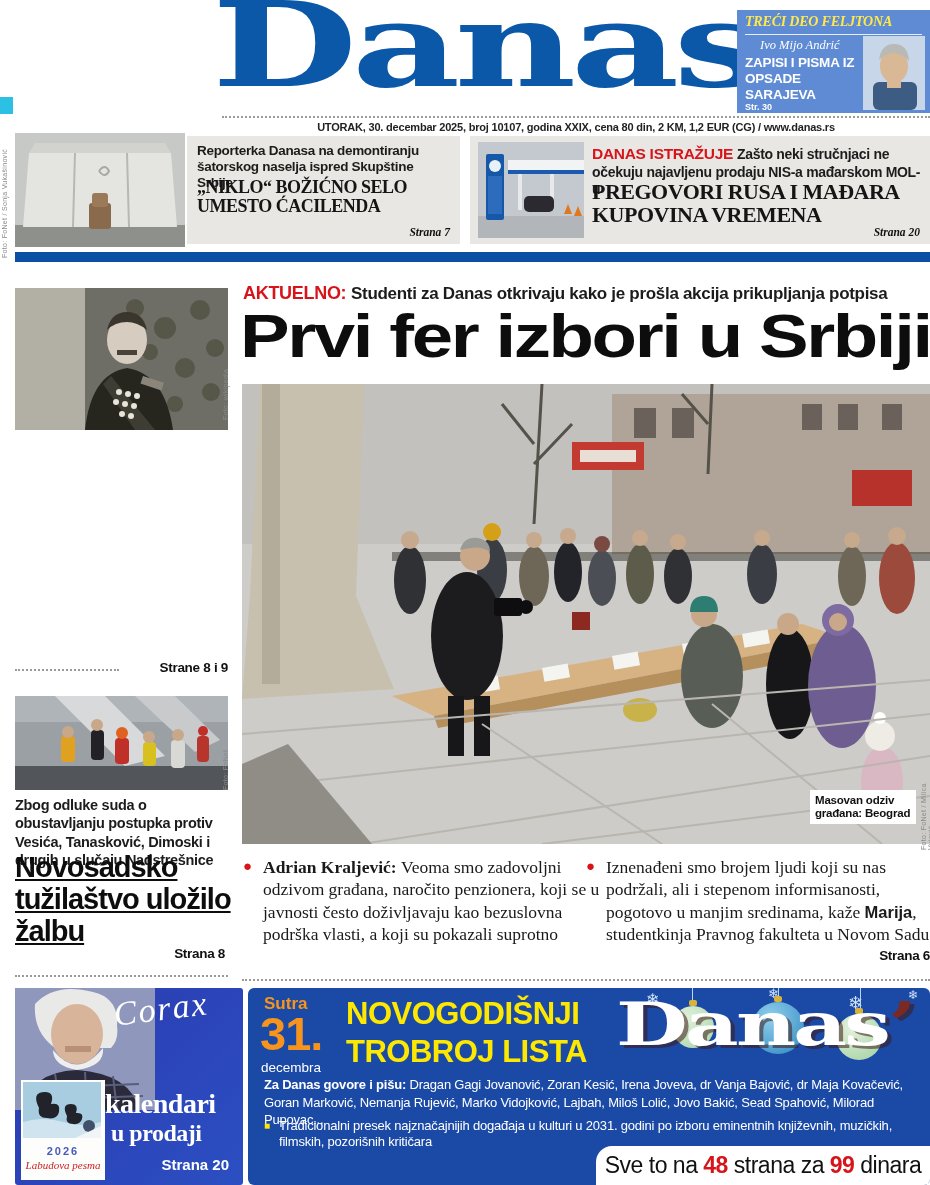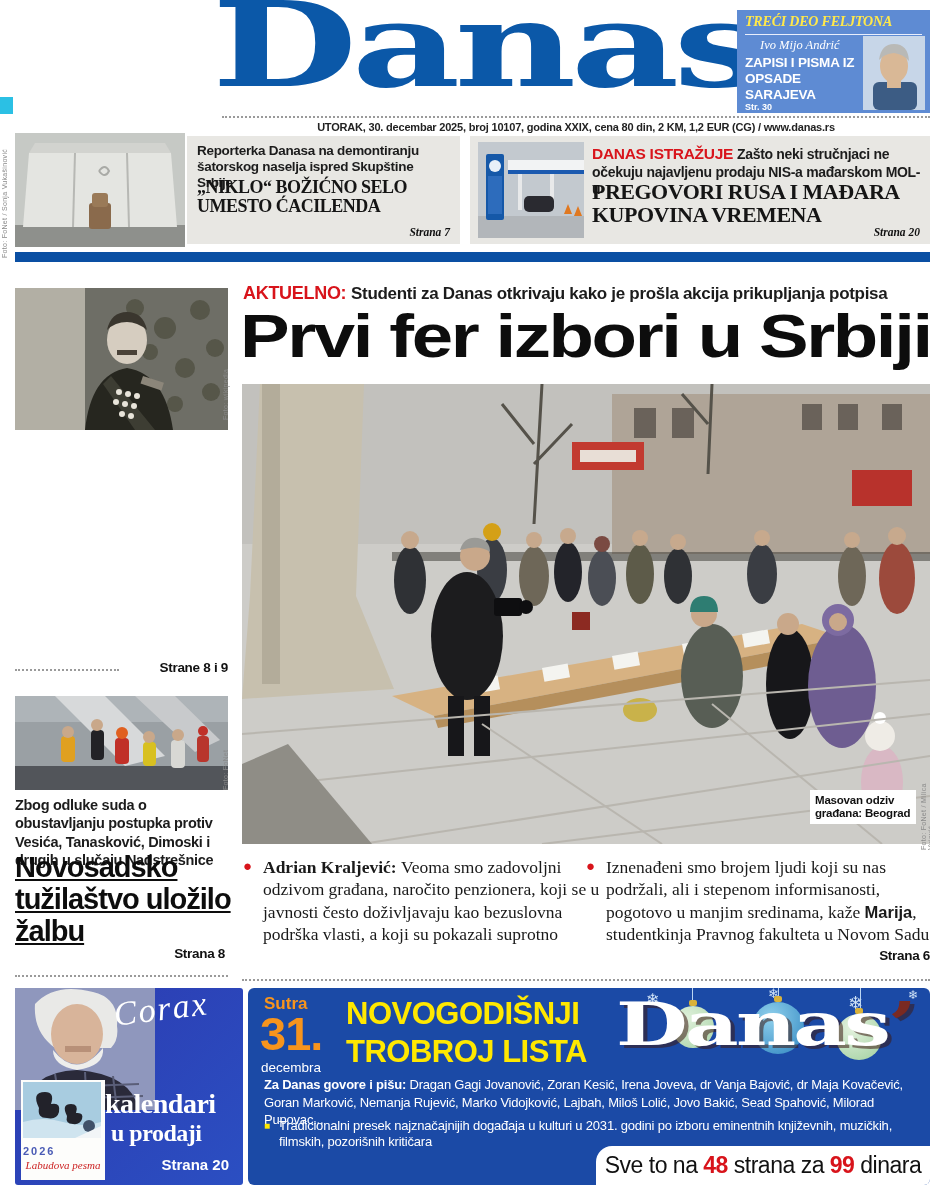--- a/index.html
+++ b/index.html
@@ -290,21 +290,21 @@
     <div class="abs serif" style="left:68px;top:2px;width:156px;text-align:center;font-style:italic;font-size:34px;color:#fff;transform:rotate(-7deg);letter-spacing:2px;">Corax</div>
     <div class="abs" style="left:6px;top:92px;width:84px;height:100px;background:#fdfdfb;padding:2px;box-sizing:border-box;">
       <svg width="78" height="56">
         <rect width="78" height="56" fill="#a8cce0"></rect>
         <path d="M0 40 Q20 34 40 40 Q60 46 78 40 L78 56 L0 56 Z" fill="#cfe4ef"></path>
         <path d="M16 26 q-8 -16 6 -16 q10 0 6 12 q10 -2 8 8 q-2 8 -12 6 q-10 0 -8 -10 Z" fill="#22222a"></path>
         <path d="M44 34 q-6 -12 4 -12 q8 0 5 9 q8 -1 6 6 q-2 6 -9 5 q-8 0 -6 -8 Z" fill="#22222a"></path>
         <circle cx="66" cy="44" r="6" fill="#405068"></circle>
         <polygon points="52,56 78,44 78,56" fill="#f2f5f7"></polygon>
       </svg>
-      <div style="text-align:left;font-weight:bold;font-size:11px;color:#4a5bb5;letter-spacing:2px;margin-top:3px;">2026</div>
+      <div style="text-align:center;font-weight:bold;font-size:11px;color:#4a5bb5;letter-spacing:2px;margin-top:3px;">2026</div>
       <div class="serif" style="text-align:center;font-style:italic;font-size:11px;color:#c22;margin-top:2px;">Labudova pesma</div>
     </div>
     <div class="abs serif" style="left:90px;top:100px;font-weight:bold;font-size:28px;color:#fff;letter-spacing:-.5px;">kalendari</div>
     <div class="abs serif" style="left:96px;top:132px;font-weight:bold;font-size:24px;color:#fff;letter-spacing:-.5px;">u prodaji</div>
     <div class="abs" style="right:14px;top:168px;font-weight:bold;font-size:15px;color:#fff;">Strana 20</div>
   </div>
 
   <div class="abs" style="left:248px;top:988px;width:682px;height:197px;background:#1b4aa6;border-radius:6px;overflow:hidden;">
     <span class="snow" style="left:398px;top:2px;font-size:16px;">❄</span>
     <span class="snow" style="left:520px;top:-2px;font-size:13px;">❄</span>

